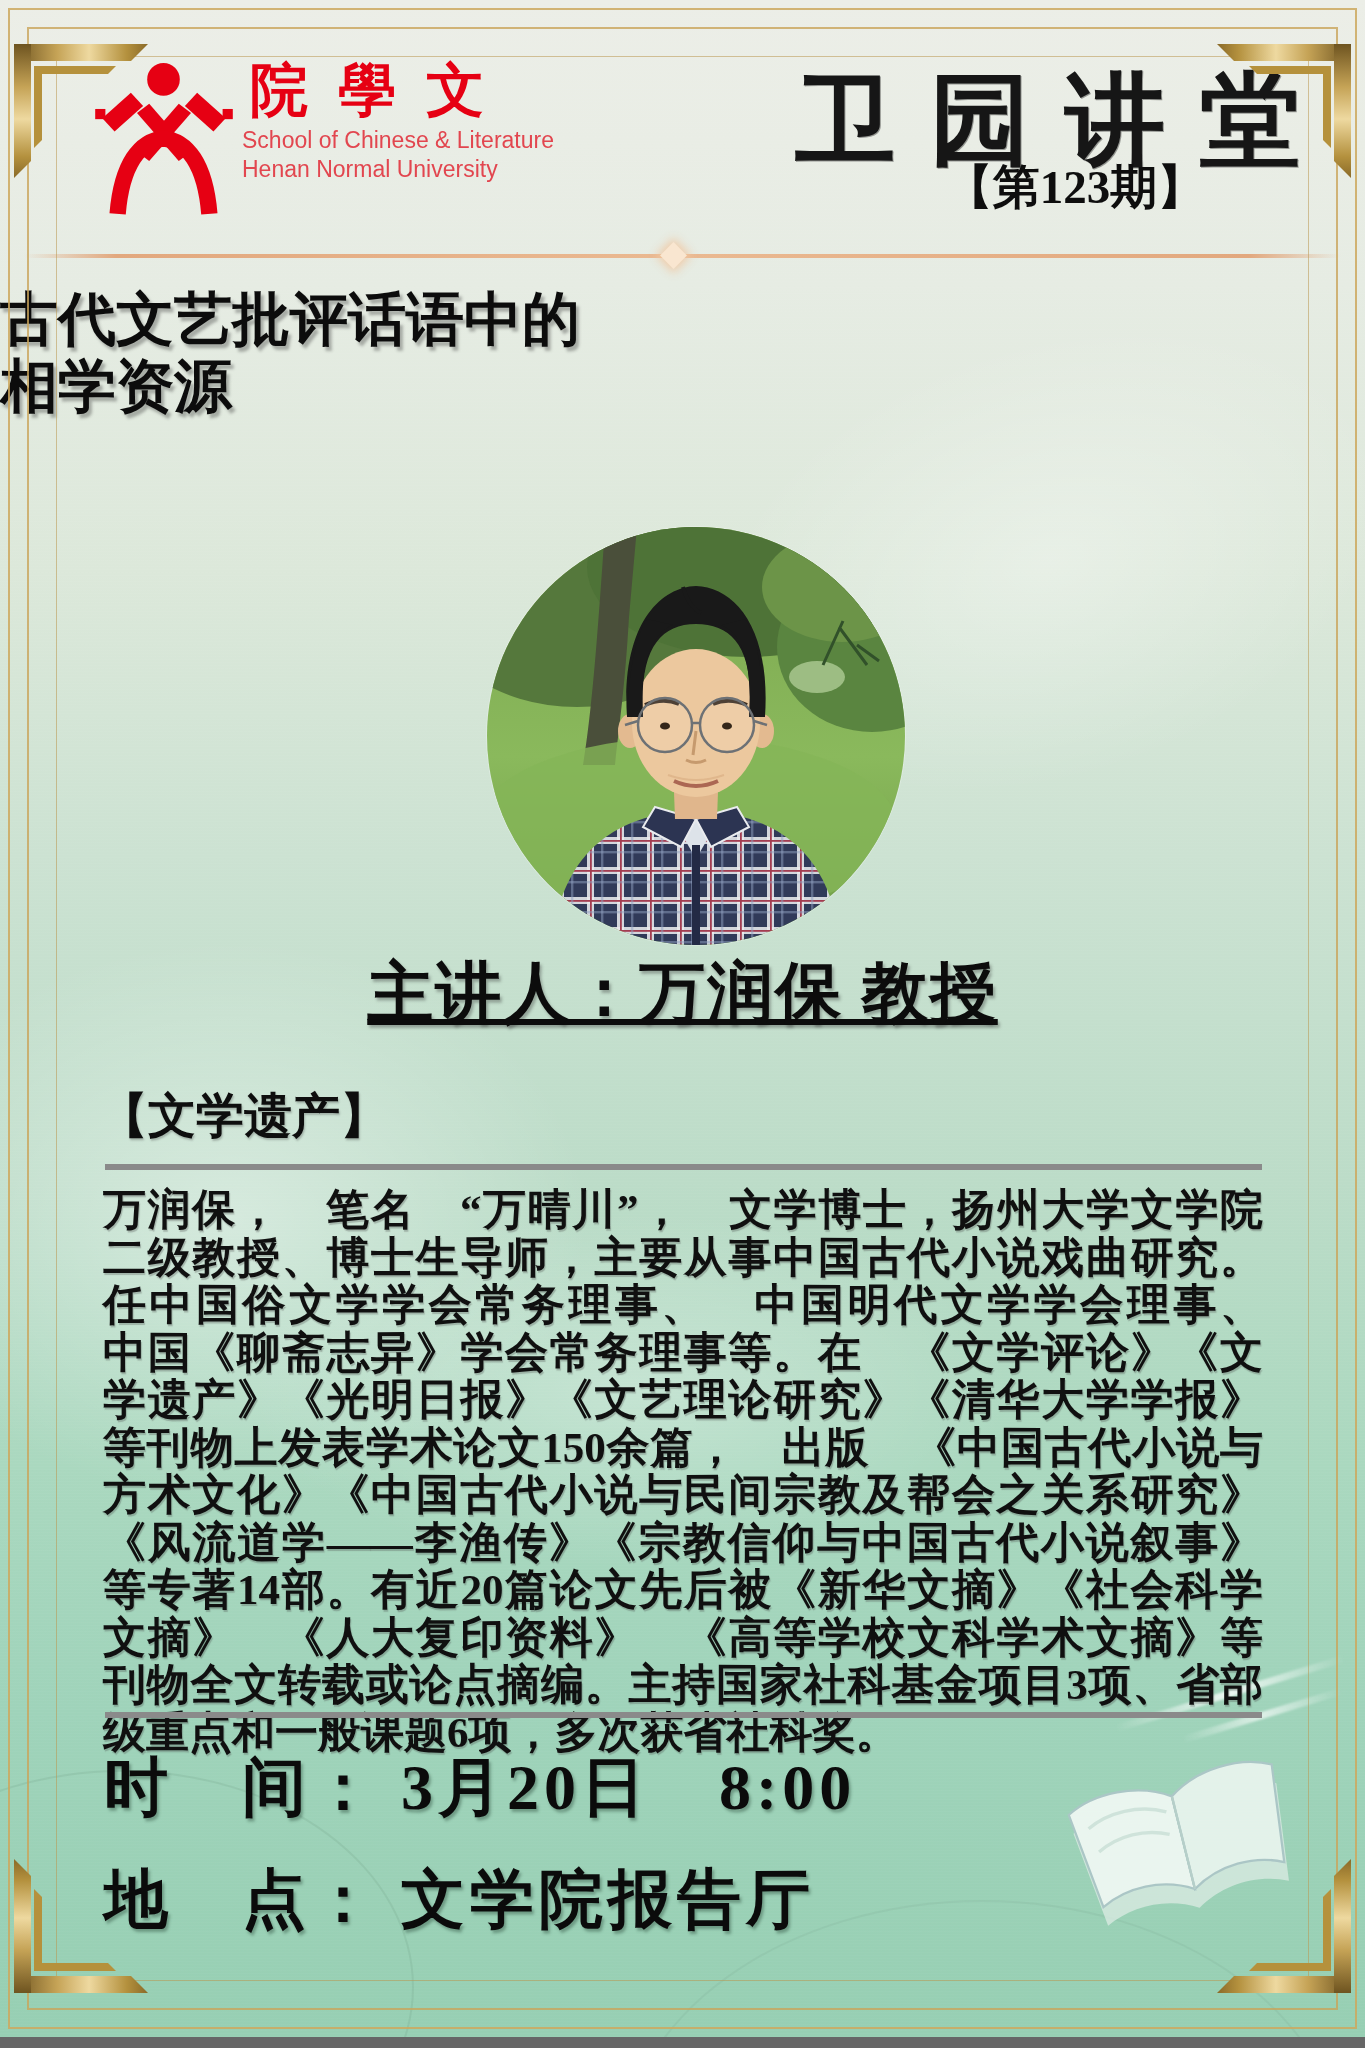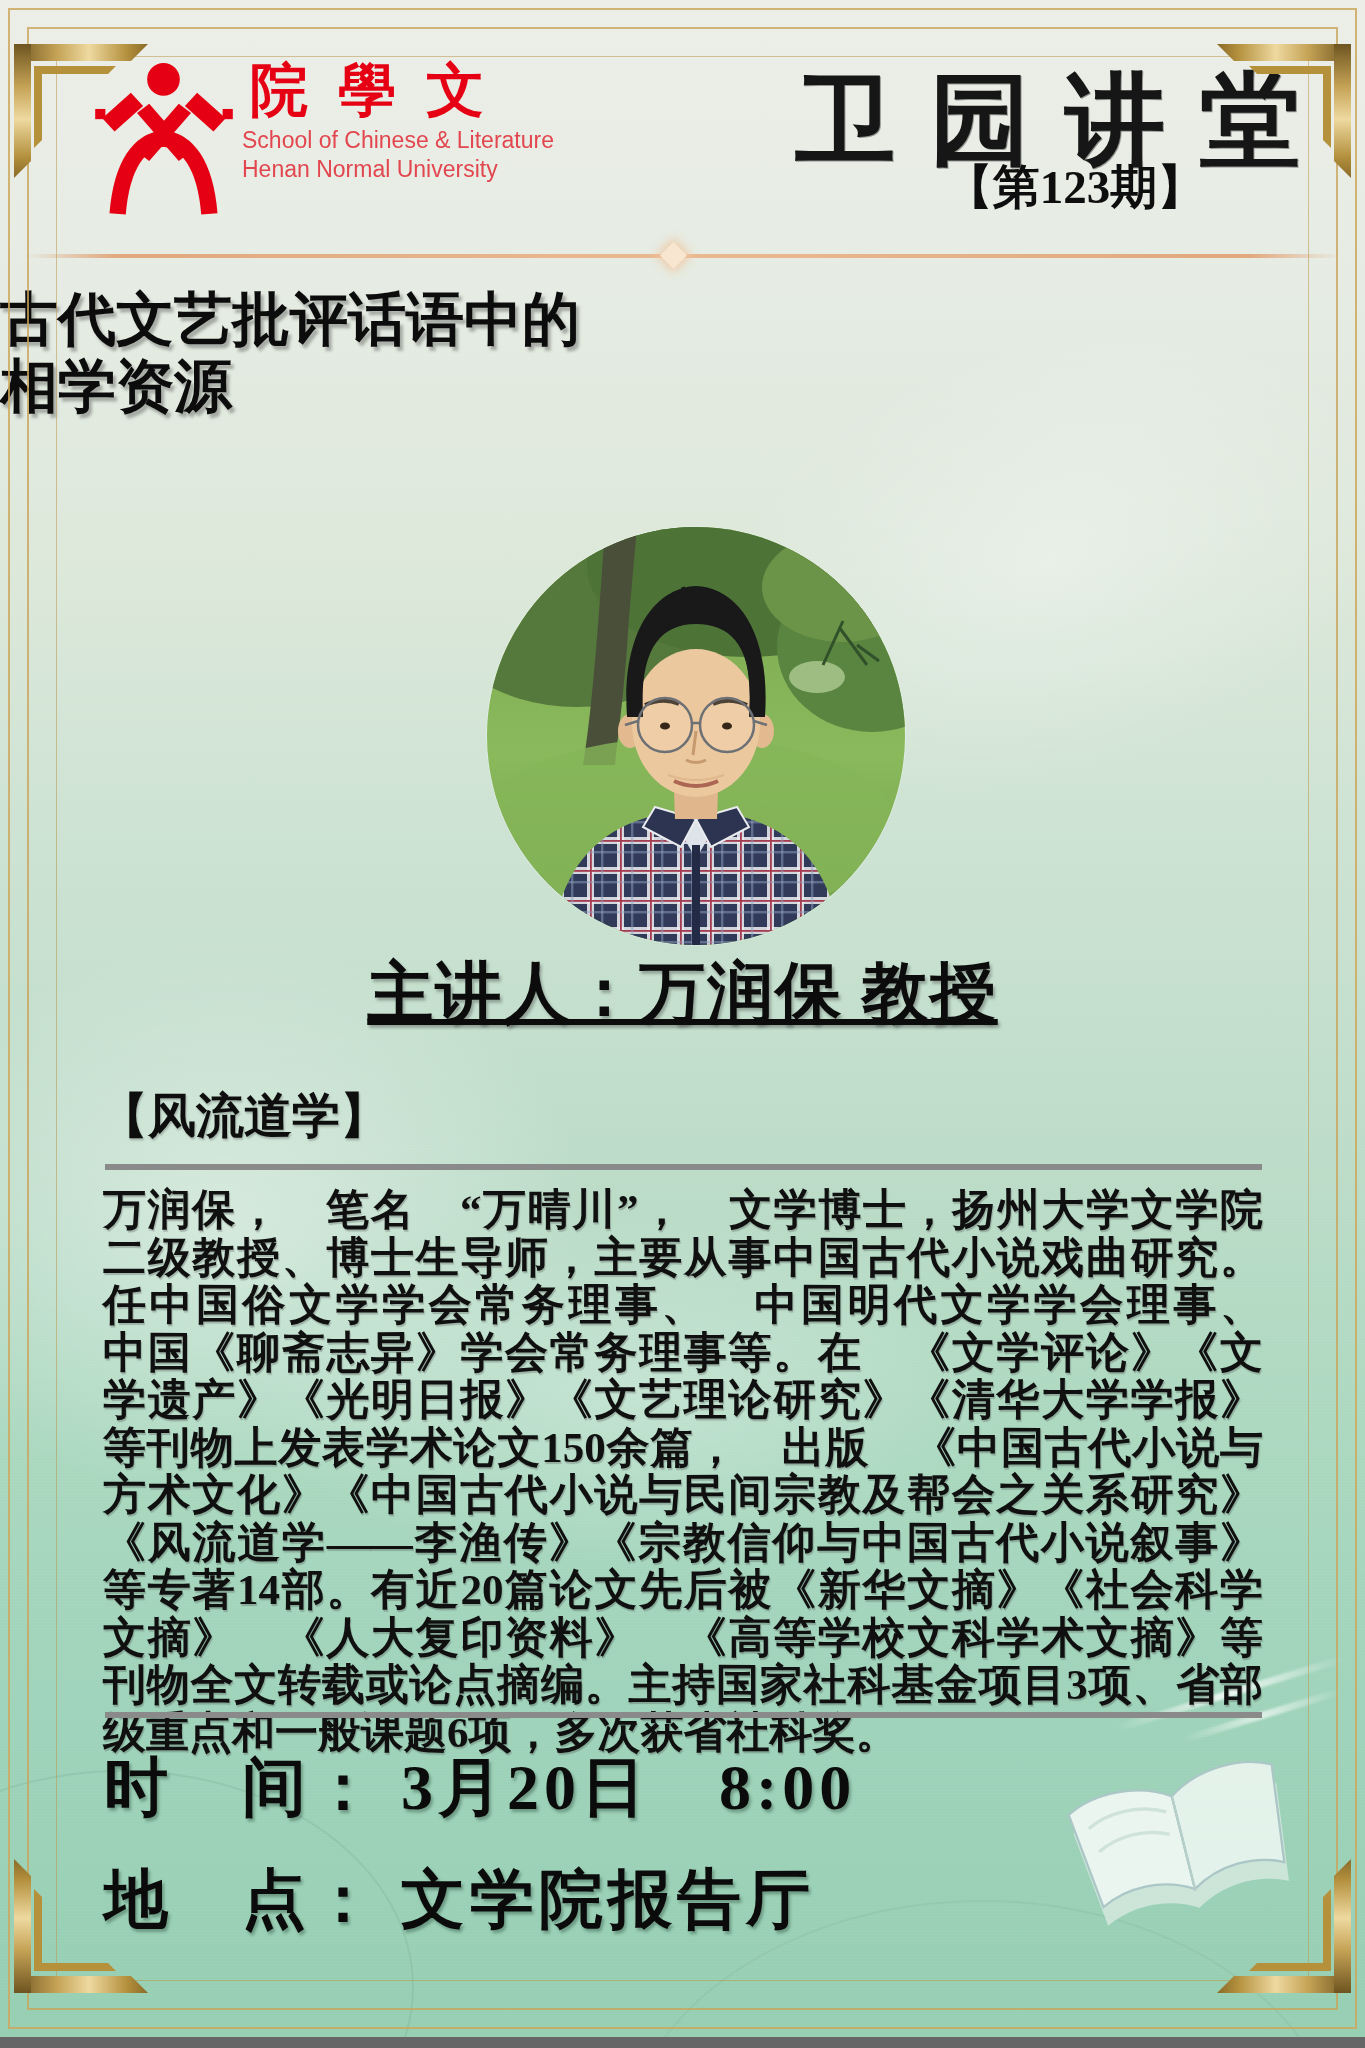--- a/index.html
+++ b/index.html
@@ -226,21 +226,21 @@
       <ellipse cx="178" cy="199" rx="5" ry="3.6" fill="#342619"></ellipse>
       <ellipse cx="240" cy="199" rx="5" ry="3.6" fill="#342619"></ellipse>
       <path d="M209,204 L206,228 M199,233 Q209,238 219,233" stroke="#c69a6e" stroke-width="3" fill="none"></path>
       <path d="M187,254 Q209,264 231,254" stroke="#ab6753" stroke-width="4" fill="none"></path>
       <path d="M181,248 Q209,258 237,248" stroke="#d8ab80" stroke-width="2" fill="none" opacity=".6"></path>
     </svg>
   </div>
 
   <div class="speaker">主讲人：万润保 教授</div>
 
-  <div class="profile-head">【风流道学】</div>
+  <div class="profile-head">【文学遗产】</div>
   <div class="rule r1"></div>
   <div class="bio">万润保，　笔名　“万晴川”，　文学博士，扬州大学文学院二级教授、博士生导师，主要从事中国古代小说戏曲研究。任中国俗文学学会常务理事、　中国明代文学学会理事、　中国《聊斋志异》学会常务理事等。在　《文学评论》《文学遗产》《光明日报》《文艺理论研究》《清华大学学报》　等刊物上发表学术论文150余篇，　出版　《中国古代小说与方术文化》《中国古代小说与民间宗教及帮会之关系研究》《风流道学——李渔传》《宗教信仰与中国古代小说叙事》等专著14部。有近20篇论文先后被《新华文摘》《社会科学文摘》　《人大复印资料》　《高等学校文科学术文摘》等刊物全文转载或论点摘编。主持国家社科基金项目3项、省部级重点和一般课题6项，多次获省社科奖。</div>
   <div class="rule r2"></div>
 
   <div class="sched time">
     <span>时　间：</span>
     <span>3月20日　8:00</span>
   </div>
   <div class="sched place">
     <span>地　点：</span>

